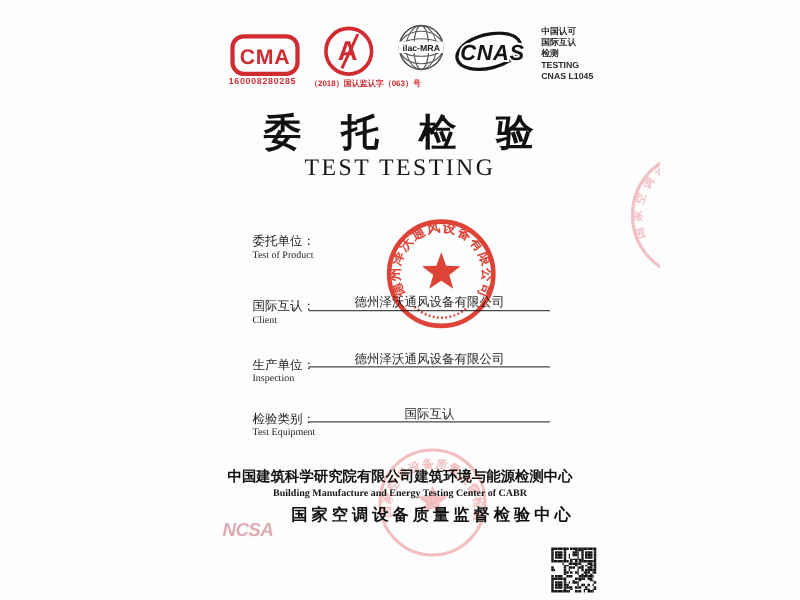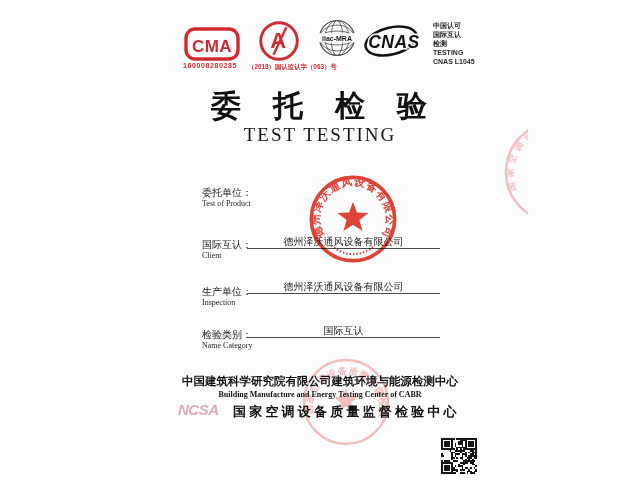--- a/index.html
+++ b/index.html
@@ -35,21 +35,21 @@
   .stamp-main{left:292px;top:158px;width:122px;height:122px;mix-blend-mode:multiply;opacity:.93;}
   .stamp-footer{left:296px;top:352px;width:100px;height:100px;mix-blend-mode:multiply;opacity:.34;}
   .stamp-edge-clip{left:494px;top:118px;width:34px;height:112px;overflow:hidden;opacity:.42;
                    mix-blend-mode:multiply;}
   .stamp-edge-clip svg{position:absolute;left:0;top:0;}
 
   
   .org-zh{left:0;right:0;top:374px;text-align:center;font-size:11.5px;font-weight:700;color:#111;}
   .org-en{left:0;right:0;top:390px;text-align:center;font-size:8px;font-weight:700;
           font-family:"Liberation Serif","DejaVu Serif",serif;color:#151515;}
-  .ncsa-logo{left:178px;top:401px;font-size:15px;font-weight:800;font-style:italic;
+  .ncsa-logo{left:178px;top:416px;font-size:15px;font-weight:800;font-style:italic;
              color:#dcacb5;letter-spacing:-.5px;}
   .center-zh{left:233px;top:403px;font-size:13px;font-weight:700;letter-spacing:3.2px;
              white-space:nowrap;color:#111;}
   .center-en{left:0;right:0;top:420px;text-align:center;font-size:7.6px;font-weight:700;
              font-family:"Liberation Serif","DejaVu Serif",serif;color:#151515;}
   .qr{left:441px;top:438px;width:36px;height:36px;background:#fff;}
   .qr i{position:absolute;width:1.75px;height:1.75px;background:#161616;}
 
   .z1{z-index:1;} .z2{z-index:2;} .z0{z-index:0;}
 </style>
@@ -102,21 +102,21 @@
 
   <div class="abs f-label-zh z1" style="top:238px">国际互认：</div>
   <div class="abs f-label-en z1" style="top:251px">Client</div>
   <div class="abs f-value z1" style="top:235px">德州泽沃通风设备有限公司</div>
 
   <div class="abs f-label-zh z1" style="top:285px">生产单位：</div>
   <div class="abs f-label-en z1" style="top:298px">Inspection</div>
   <div class="abs f-value z1" style="top:280px">德州泽沃通风设备有限公司</div>
 
   <div class="abs f-label-zh z1" style="top:328px">检验类别：</div>
-  <div class="abs f-label-en z1" style="top:341px">Name Category</div>
+  <div class="abs f-label-en z1" style="top:341px">Test Equipment</div>
   <div class="abs f-value z1" style="top:324px">国际互认</div>
 
   <svg class="abs stamp-main z2" viewBox="0 0 120 120">
     <defs>
       <path id="arcMain" d="M 31.4,76.5 A 33,33 0 1 1 88.6,76.5" fill="none"></path>
     </defs>
     <circle cx="60" cy="60" r="41" fill="none" stroke="#de3427" stroke-width="3.6"></circle>
     <text font-size="10.5" font-weight="700" fill="#de3427">
       <textPath href="#arcMain" startOffset="0" textLength="138">德州泽沃通风设备有限公司</textPath>
     </text>

